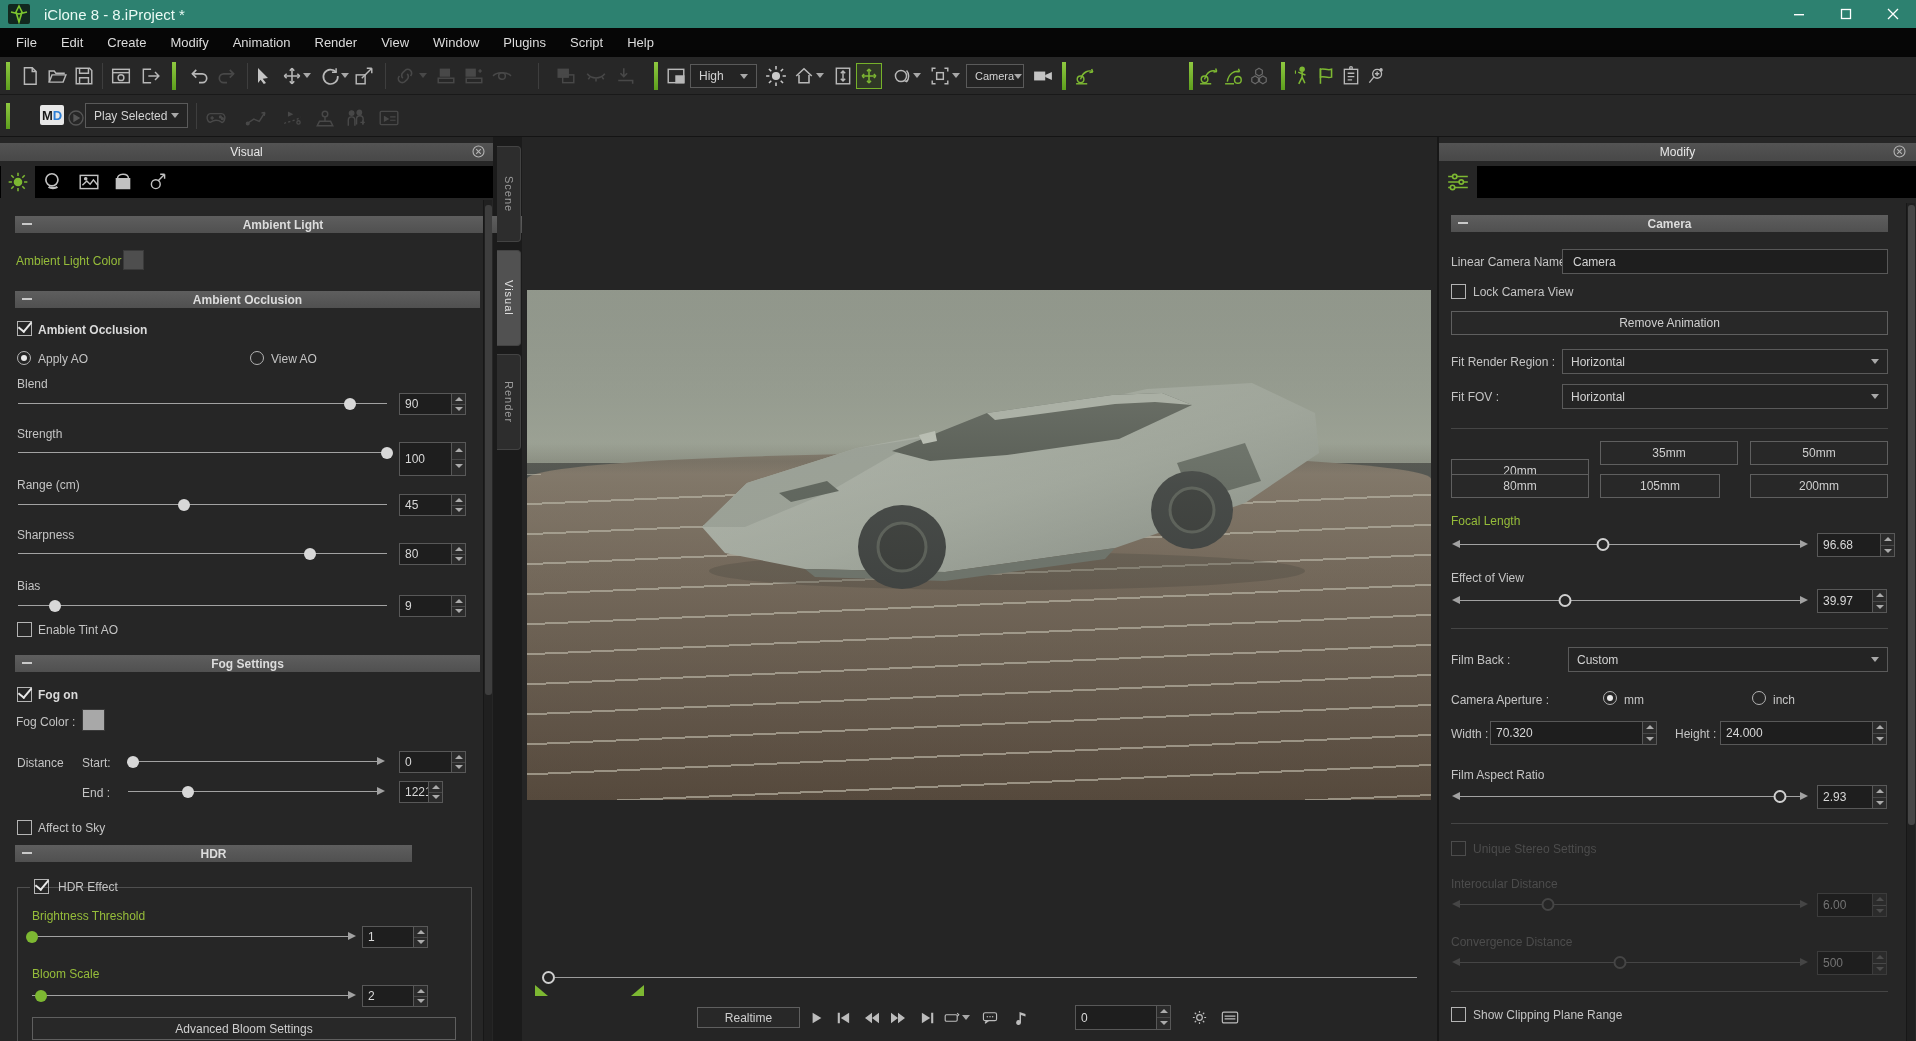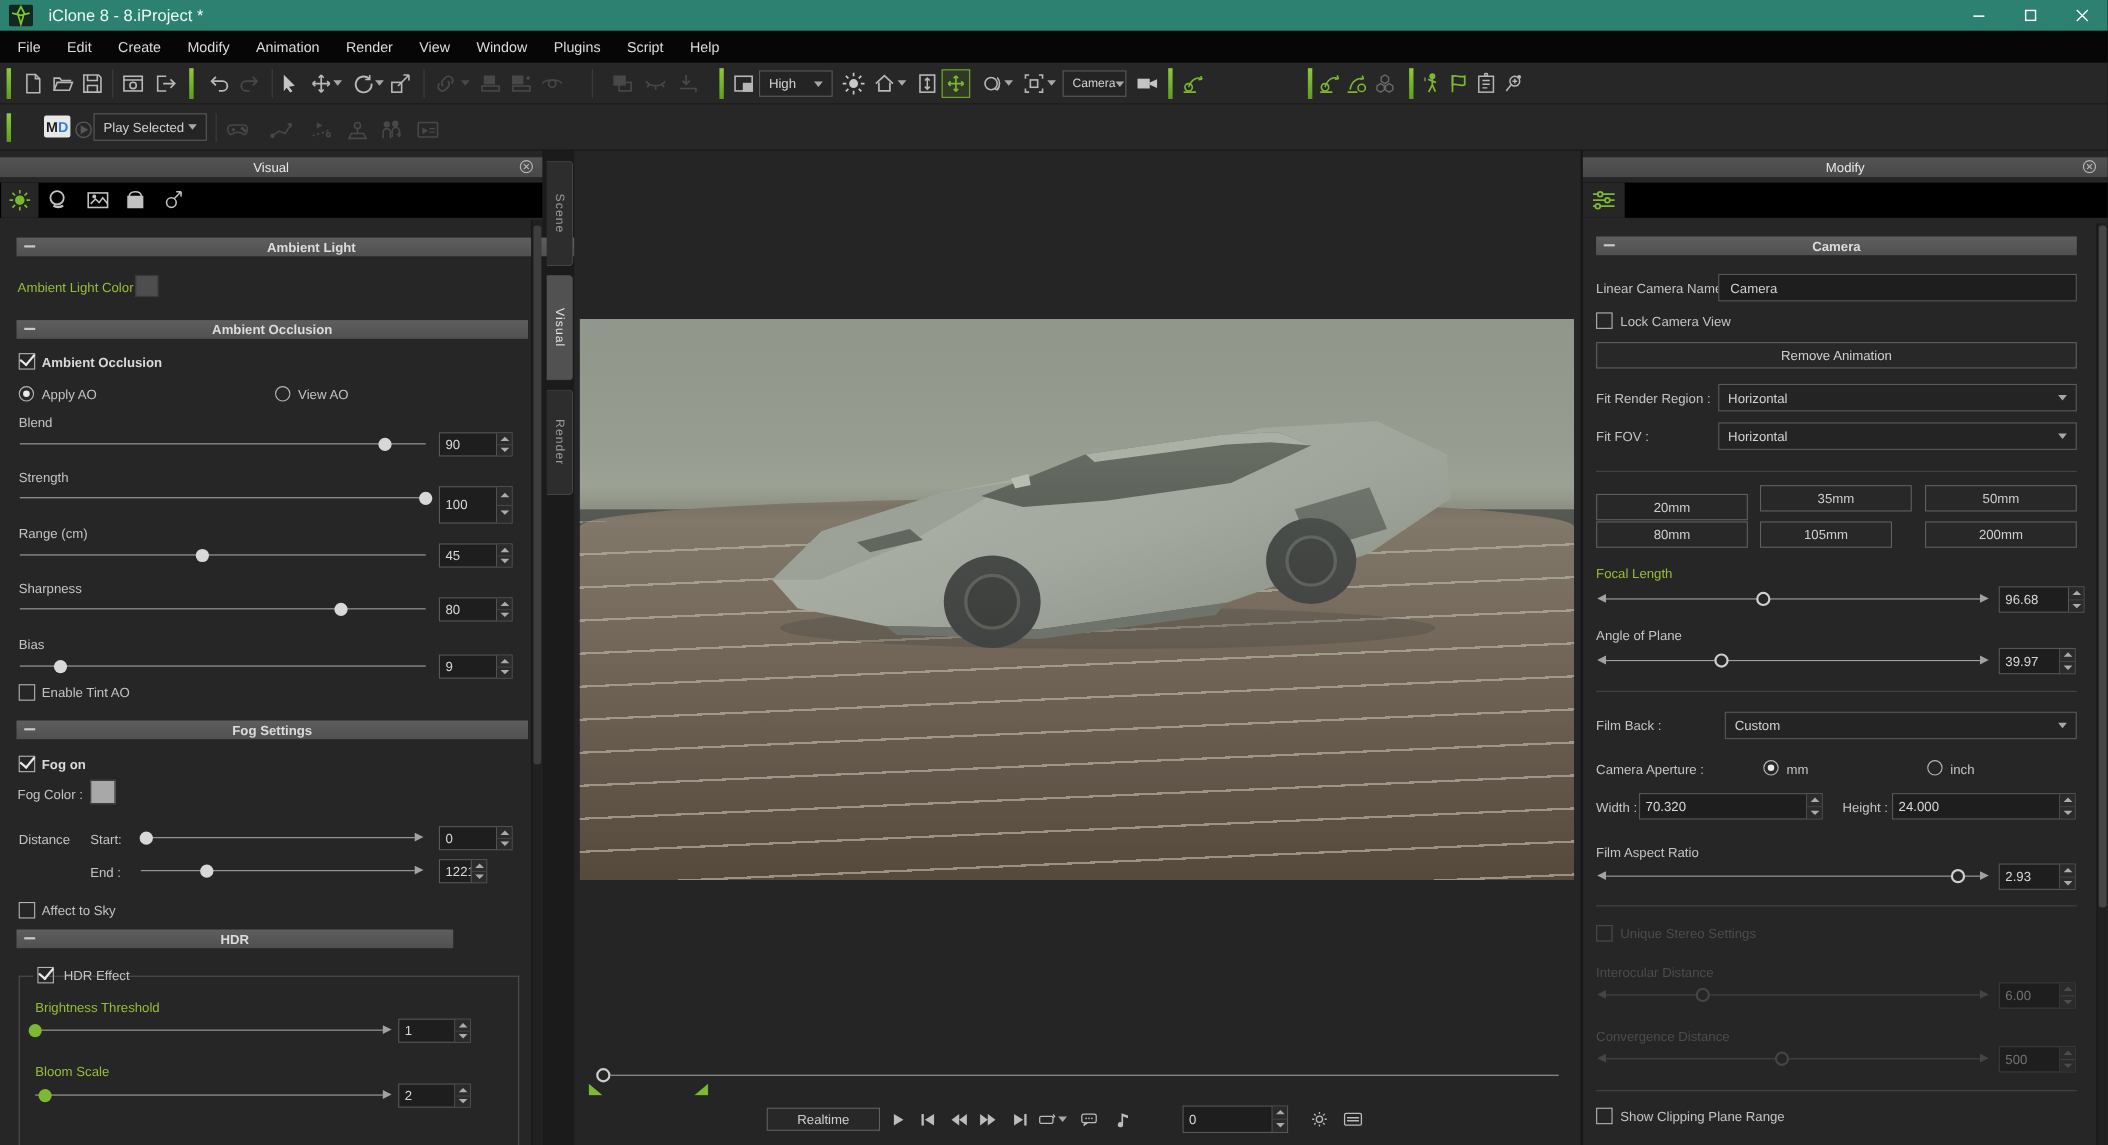--- a/index.html
+++ b/index.html
@@ -632,20 +632,23 @@
       <div class="track"></div>
       <div class="handle" style="left: 3%;"></div>
     </div>
   <div class="spin" style="left:362px;top:848px;width:66px;height:22px">
       <div class="val">2</div>
       <div class="updn">
         <div class="up"></div>
         <div class="dn"></div>
       </div>
     </div>
+  <div class="pbtn" style="left:32px;top:880px;width:424px;height:23px">
+      <span>Advanced Bloom Settings</span>
+    </div>
 
   <div class="sbar" style="left:483px;top:63px;bottom:0">
       <div class="sthumb" style="top:5px;height:490px"></div>
     </div>
 </div>
 
 <div class="vtab" style="top:146px;height:96px">
     <span>Scene</span>
   </div>
 <div class="vtab sel" style="top:250px;height:96px">
@@ -806,21 +809,21 @@
   <span class="caret"></span>
 </div>
 <span class="lab" style="left:1451px;top:390px">Fit FOV :</span>
 <div class="dd" style="left:1562px;top:384px;width:326px;height:25px">
   <span>Horizontal</span>
   <span class="caret"></span>
 </div>
 
 <div class="hline" style="left:1451px;top:428px;width:437px"></div>
 
-<div class="pbtn" style="left:1451px;top:449px;width:138px;height:24px">
+<div class="pbtn" style="left:1451px;top:459px;width:138px;height:24px">
     <span>20mm</span>
   </div>
 <div class="pbtn" style="left:1600px;top:441px;width:138px;height:24px">
     <span>35mm</span>
   </div>
 <div class="pbtn" style="left:1750px;top:441px;width:138px;height:24px">
     <span>50mm</span>
   </div>
 <div class="pbtn" style="left:1451px;top:474px;width:138px;height:24px">
     <span>80mm</span>
@@ -838,21 +841,21 @@
     <div class="handle" style="left: 42%;"></div>
   </div>
 <div class="spin" style="left:1817px;top:533px;width:78px;height:24px">
     <div class="val">96.68</div>
     <div class="updn">
       <div class="up"></div>
       <div class="dn"></div>
     </div>
   </div>
 
-<span class="lab" style="left:1451px;top:571px">Angle of Plane</span>
+<span class="lab" style="left:1451px;top:571px">Effect of View</span>
 <div class="slider arr-l arr-r hollow" style="left:1460px;top:595px;width:340px">
     <div class="track"></div>
     <div class="handle" style="left: 31%;"></div>
   </div>
 <div class="spin" style="left:1817px;top:589px;width:70px;height:24px">
     <div class="val">39.97</div>
     <div class="updn">
       <div class="up"></div>
       <div class="dn"></div>
     </div>

